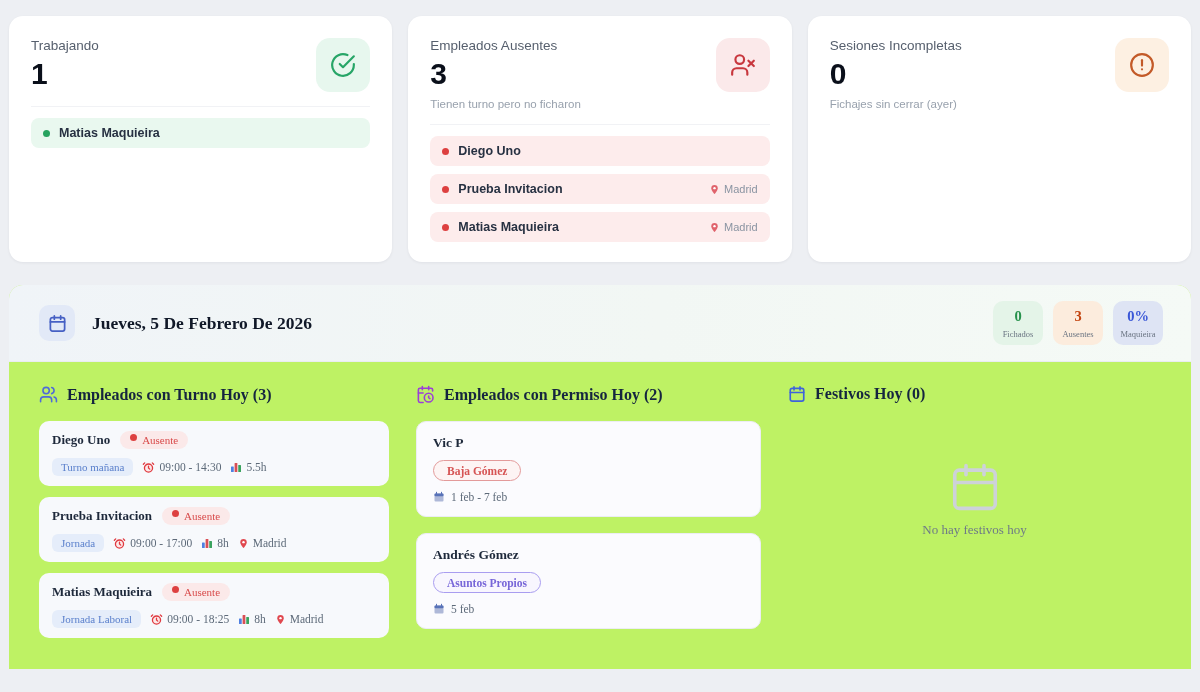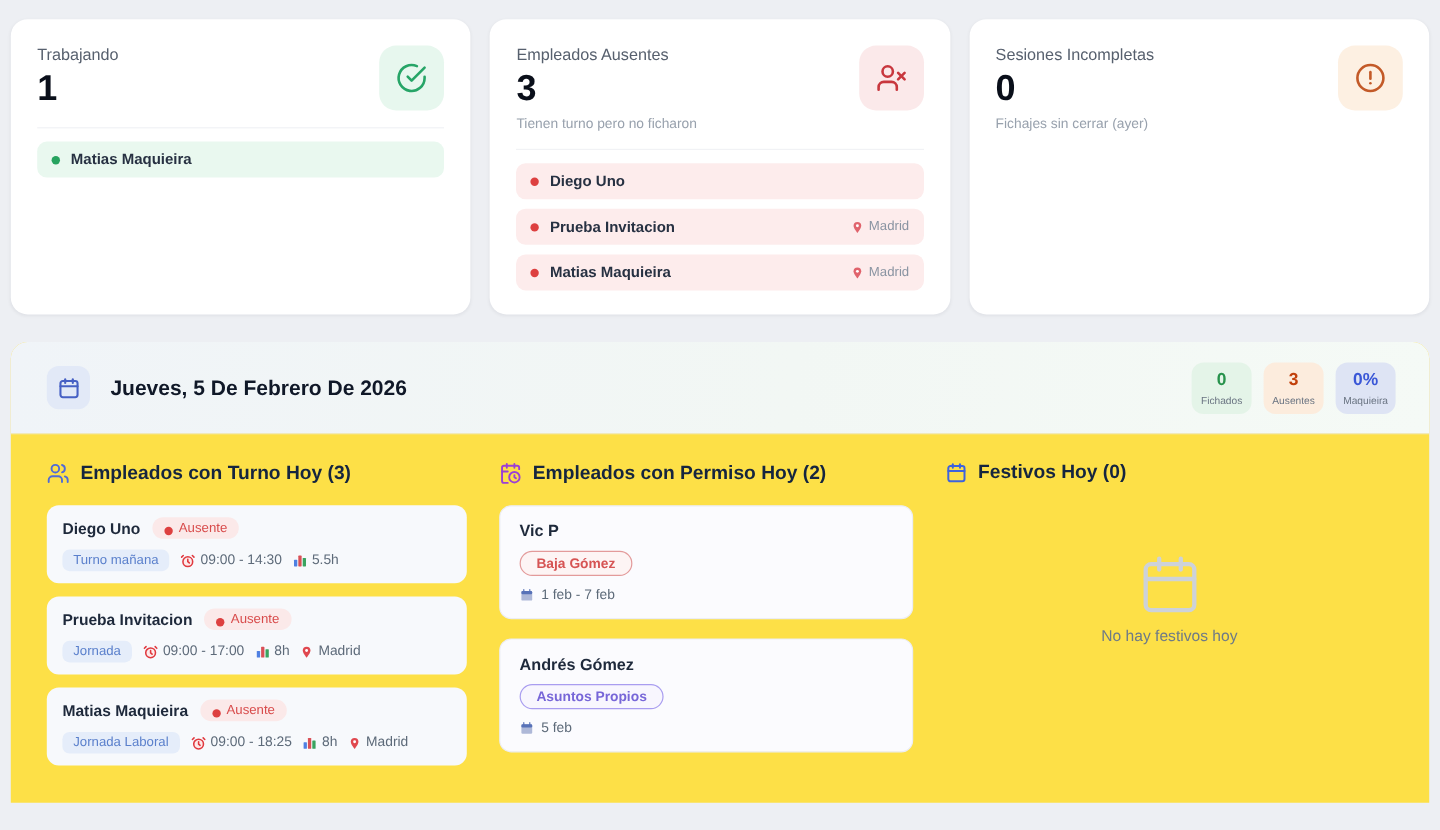--- a/index.html
+++ b/index.html
@@ -24,21 +24,21 @@
               padding:0 12px; margin-bottom:8px; font-size:12.5px; font-weight:600; color:#273142; }
   .mini-row.green { background:#e9f8ef; }
   .mini-row.red   { background:#fdecec; }
   .dot { width:7px; height:7px; border-radius:50%; flex:0 0 auto; }
   .dot.green { background:#27a35f; }
   .dot.red   { background:#dd4040; }
   .row-loc { margin-left:auto; display:flex; align-items:center; gap:4px;
              color:#8a94a2; font-size:11px; font-weight:400; }
 
   
-  .panel { margin:23px 9px 0; background:#fde047; border-radius:14px 14px 0 0; height:384px; }
+  .panel { margin:23px 9px 0; background:#bef264; border-radius:14px 14px 0 0; height:384px;font-family:Liberation Serif, serif; }
   .panel-head { height:77px; display:flex; align-items:center; justify-content:space-between;
                 padding:0 28px 0 30px; border-bottom:1px solid #e9edf2; border-radius:14px 14px 0 0;
                 background:linear-gradient(95deg,#f0f4f8 0%,#f2f7f4 55%,#f5faf6 100%); }
   .date-left { display:flex; align-items:center; gap:17px; }
   .date-icon-box { width:36px; height:36px; border-radius:10px; background:#e2e9f7;
                    display:flex; align-items:center; justify-content:center; }
   .date-title { font-size:17.5px; font-weight:700; color:#101828; }
   .stats { display:flex; gap:10px; }
   .stat { min-width:50px; padding:7px 6px 6px; border-radius:10px; text-align:center; }
   .stat.green  { background:#e4f4e8; } .stat.green  .stat-value { color:#27924c; }
@@ -51,21 +51,21 @@
   .columns { display:flex; gap:27px; padding:23px 30px 0; }
   .col { flex:0 0 350px; }
   .col.permits { flex:0 0 345px; }
   .col.holidays { flex:1; }
   .col-head { display:flex; align-items:center; gap:9px; margin-bottom:17px; }
   .col-title { font-size:16px; font-weight:700; color:#15253f; }
 
   .shift-card { background:#f7f9fc; border-radius:10px; padding:10px 13px; margin-bottom:11px; }
   .shift-line1 { display:flex; align-items:center; gap:10px; }
   .shift-name { font-size:13px; font-weight:700; color:#1e293b; }
-  .pill-ausente { display:inline-flex; align-items:flex-end; gap:5px; background:#fbe9e9;
+  .pill-ausente { display:inline-flex; align-items:flex-start; gap:5px; background:#fbe9e9;
                   color:#d84b4b; font-size:11px; padding:3px 10px; border-radius:999px; }
   .shift-line2 { display:flex; align-items:center; gap:9px; margin-top:9px;
                  font-size:11.5px; color:#5d6a79; }
   .type-badge { background:#e5edfa; color:#5b80cc; font-size:11px; padding:3px 9px; border-radius:6px; }
   .meta { display:flex; align-items:center; gap:4px; }
 
   .permit-card { background:#fbfbfe; border:1px solid #ecedf4; border-radius:10px;
                  padding:13px 16px; margin-bottom:16px; }
   .permit-name { font-size:13.5px; font-weight:700; color:#1e293b; }
   .permit-pill { display:inline-block; font-size:11.5px; font-weight:700; padding:3.5px 13px;

